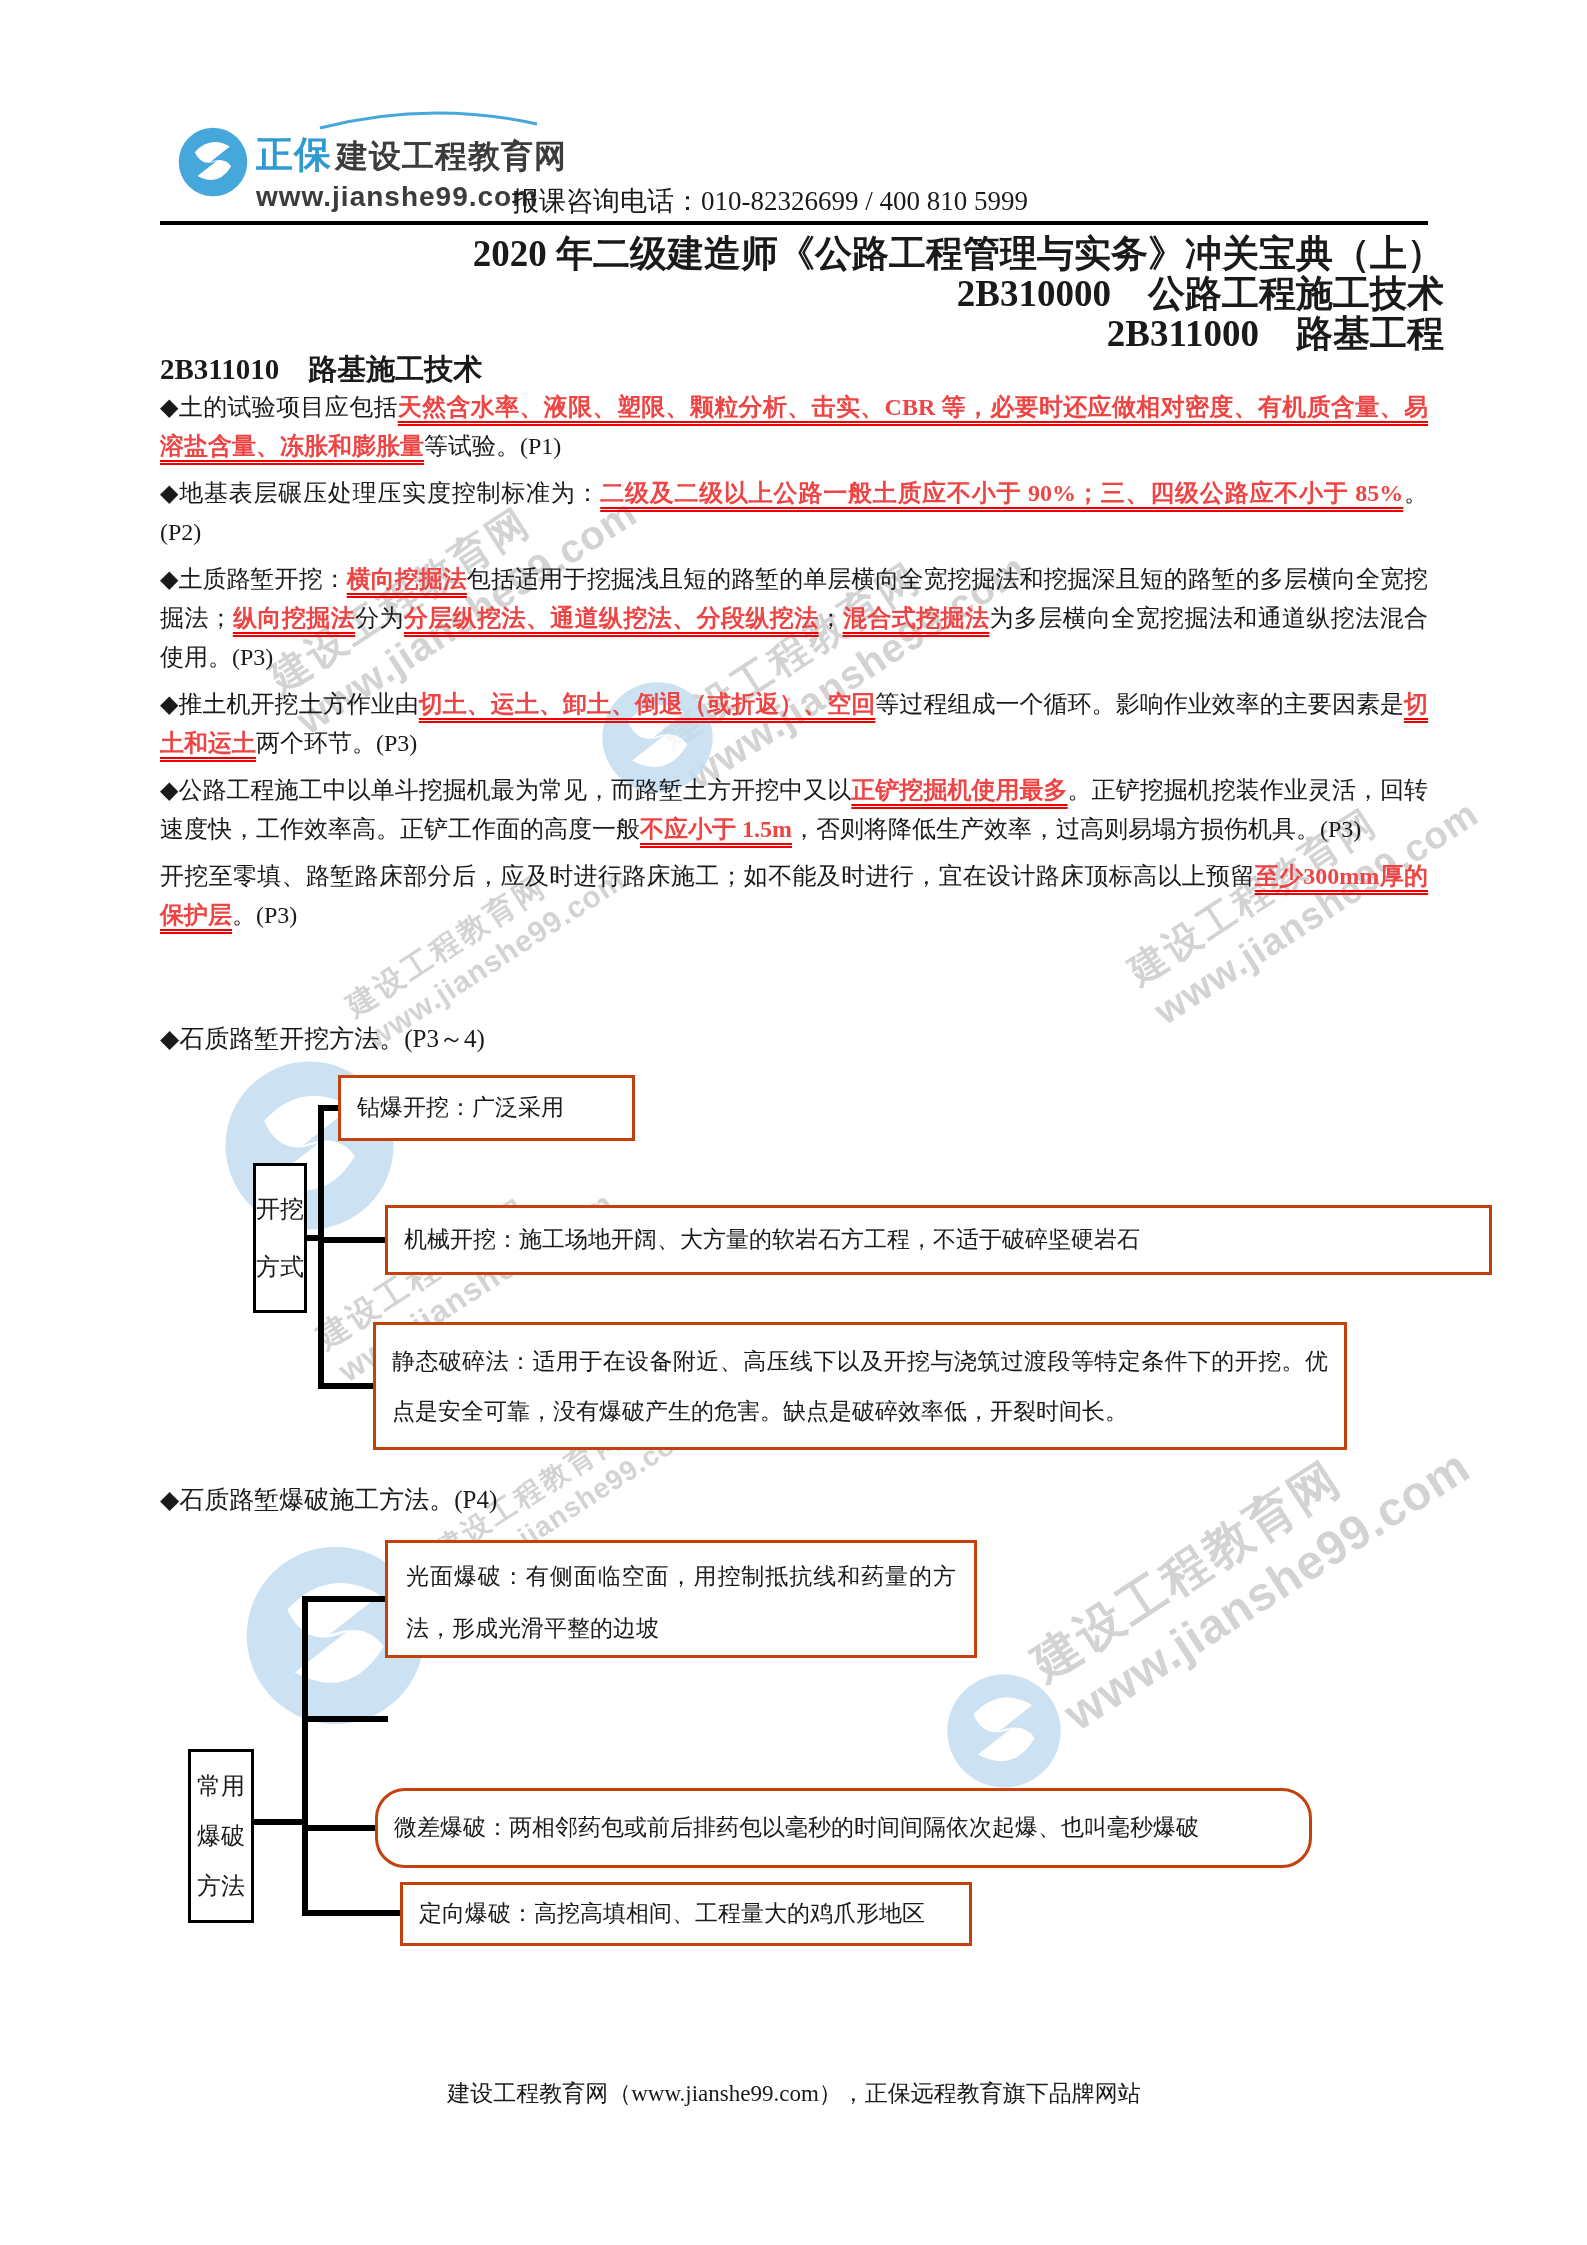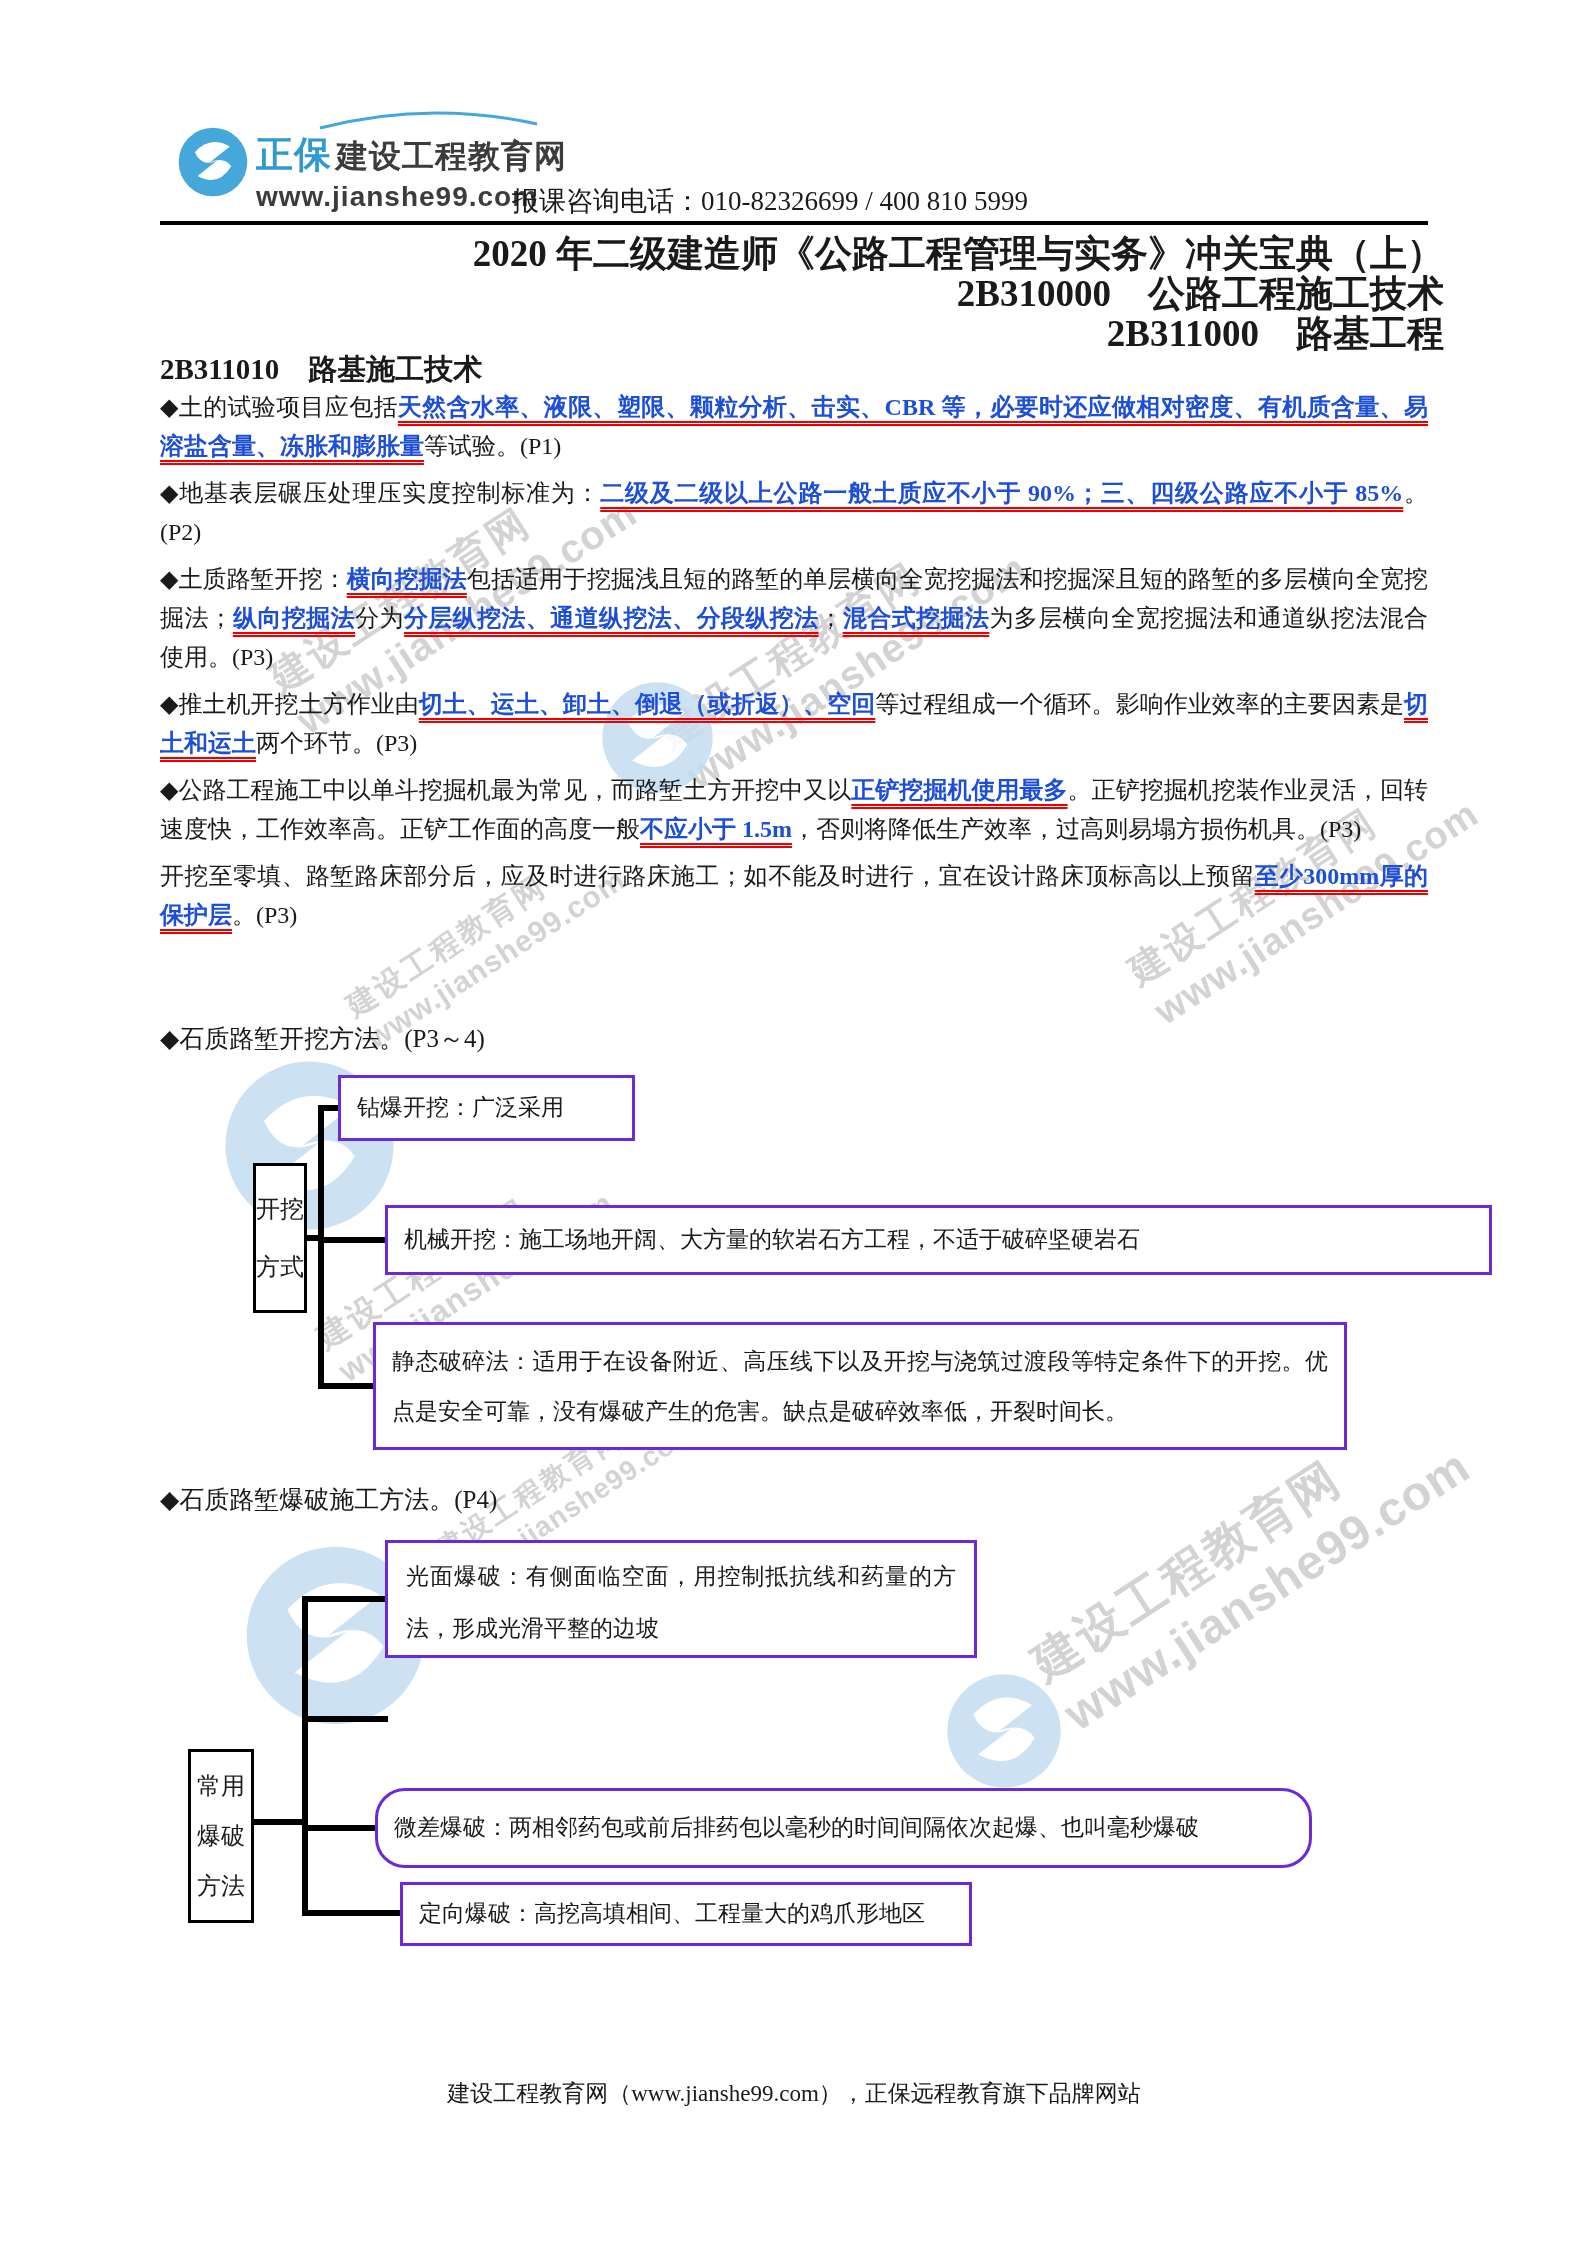--- a/index.html
+++ b/index.html
@@ -27,33 +27,33 @@
 
   
   .titles{position:absolute;left:176px;top:234px;width:1268px;text-align:right;z-index:1;
           font-weight:bold;font-size:37px;line-height:40px;}
   .section-heading{position:absolute;left:160px;top:350px;font-size:29px;font-weight:bold;z-index:1;}
 
   
   .paras{position:absolute;left:160px;top:388px;width:1268px;z-index:1;
          font-size:24px;line-height:39px;text-align:justify;}
   .paras p{margin:0 0 8px 0;}
-  .red{color:#1d4ed8;font-weight:bold;
+  .red{color:#ef4444;font-weight:bold;
        text-decoration-line:underline;text-decoration-style:double;
        text-decoration-color:#ee0000;text-decoration-thickness:2px;text-underline-offset:6px;}
 
   .d-heading{position:absolute;left:160px;font-size:25px;z-index:1;}
   #d1-heading{top:1022px;}
   #d2-heading{top:1483px;}
 
   
   .diagram{position:absolute;left:160px;width:1270px;z-index:1;}
   #diagram1{top:1065px;height:410px;}
   #diagram2{top:1530px;height:430px;}
-  .dbox{position:absolute;border:3px solid #6d28d9;background:#fff;font-size:23px;
+  .dbox{position:absolute;border:3px solid #c2410c;background:#fff;font-size:23px;
         line-height:46px;display:flex;align-items:center;padding:0 16px;box-sizing:border-box;
         text-align:justify;}
   .dlabel{position:absolute;border:3px solid #000;background:#fff;font-size:24px;
           display:flex;flex-direction:column;justify-content:space-evenly;align-items:center;
           box-sizing:border-box;}
   .conn{position:absolute;background:#000;}
 
   
   #d1-box0{left:178px;top:10px;width:297px;height:66px;}
   #d1-box1{left:225px;top:140px;width:1107px;height:70px;}

